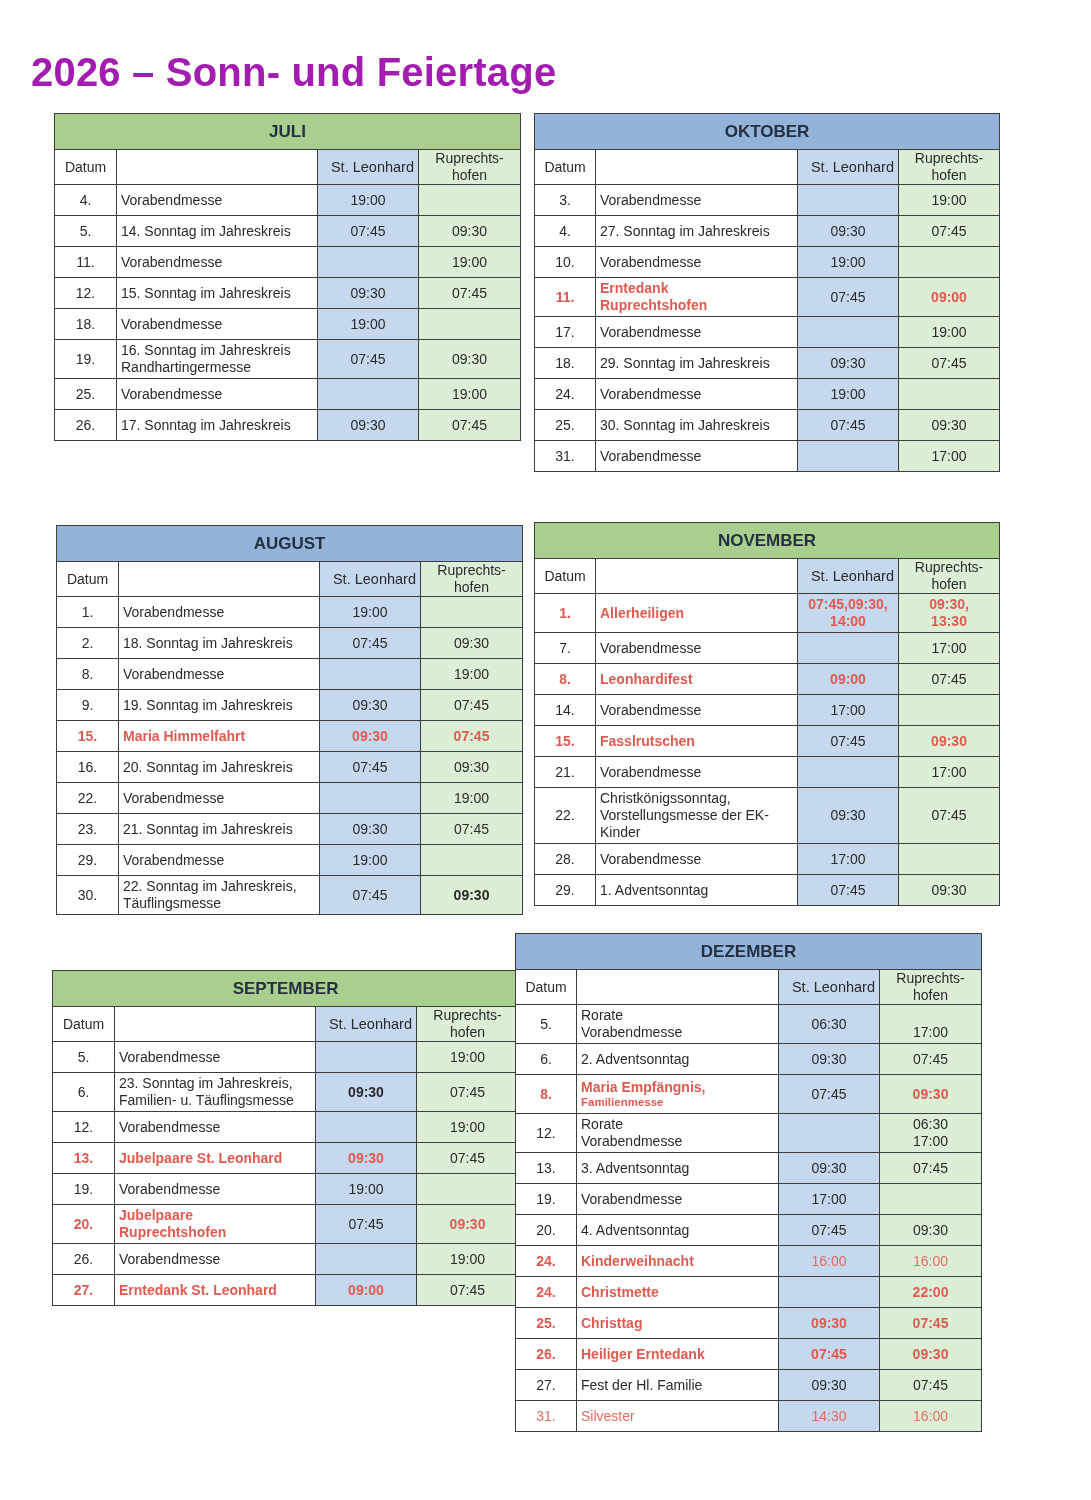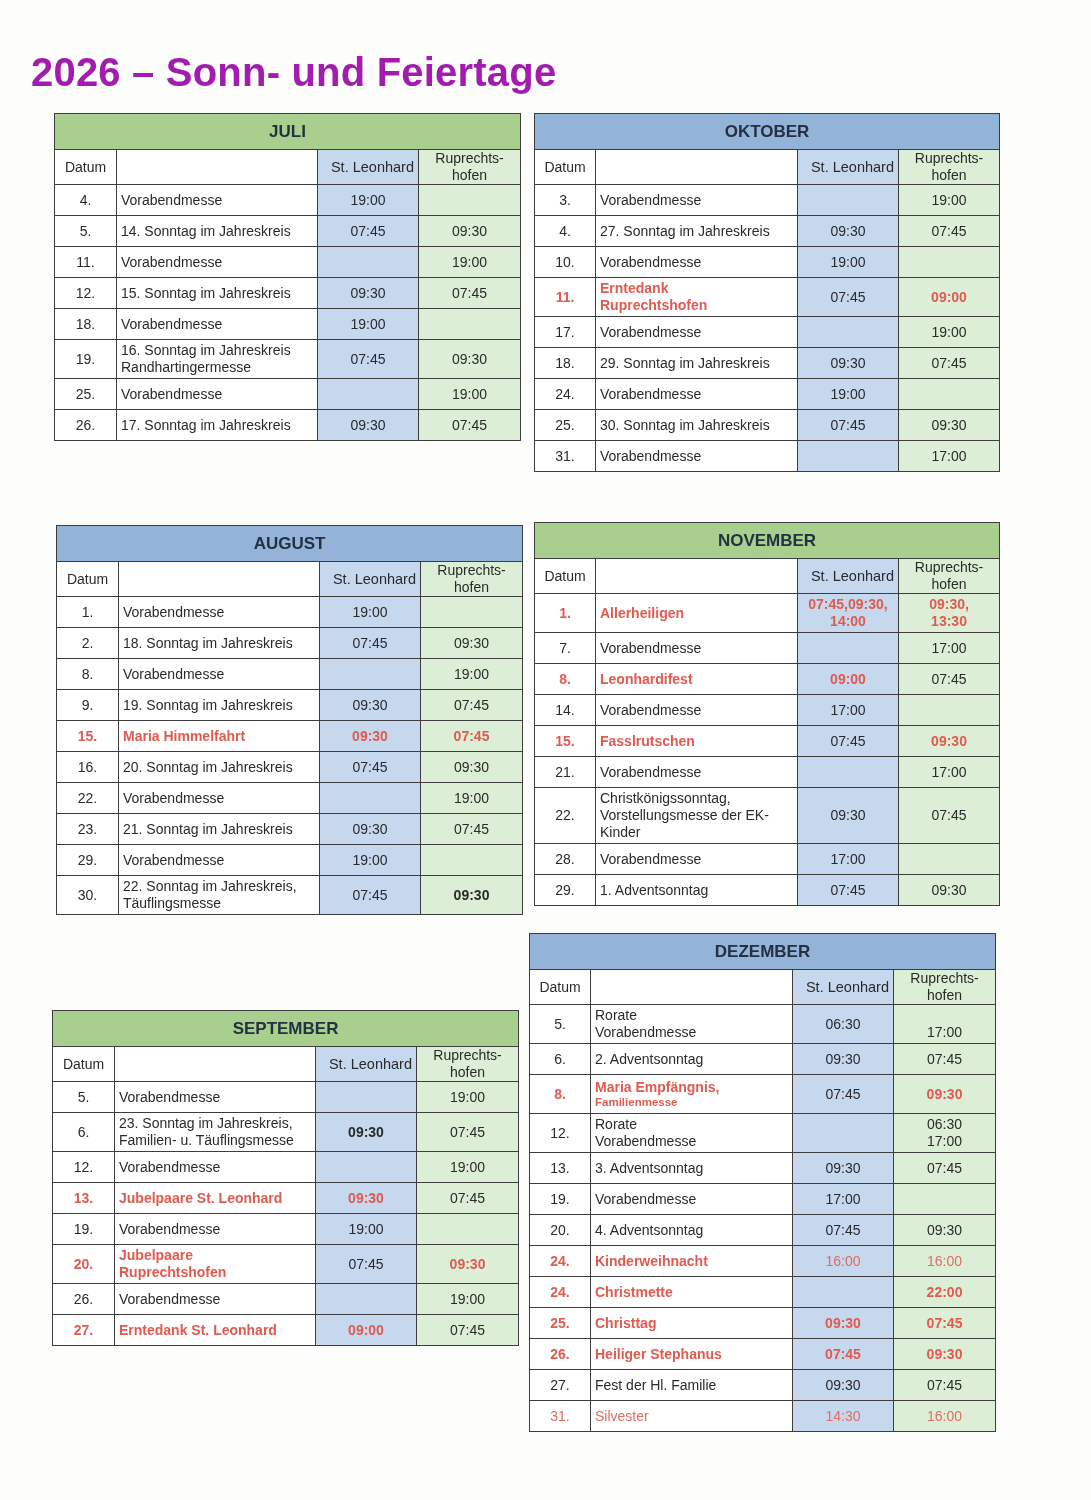--- a/index.html
+++ b/index.html
@@ -372,21 +372,21 @@
       </tr>
       <tr class="row">
         <td class="c-date cell-lines">29.</td>
         <td class="c-event"><span class="cell-lines">1. Adventsonntag</span></td>
         <td class="c-sl cell-lines">07:45</td>
         <td class="c-rh cell-lines">09:30</td>
       </tr>
     </tbody>
 </table>
 
-<table class="month" style="left:52px; top:1010px; width:466px;">
+<table class="month" style="left:52px; top:970px; width:466px;">
   <colgroup>
       <col style="width:62px">
       <col style="width:201px">
       <col style="width:101px">
       <col style="width:102px">
     </colgroup>
   <tbody>
       <tr>
         <th class="month-head hdr-green" colspan="4">SEPTEMBER</th>
       </tr>
@@ -445,21 +445,21 @@
       </tr>
       <tr class="row">
         <td class="c-date cell-lines red">27.</td>
         <td class="c-event red"><span class="cell-lines">Erntedank St. Leonhard</span></td>
         <td class="c-sl cell-lines red">09:00</td>
         <td class="c-rh cell-lines">07:45</td>
       </tr>
     </tbody>
 </table>
 
-<table class="month" style="left:529px; top:933px; width:466px;">
+<table class="month" style="left:515px; top:933px; width:466px;">
   <colgroup>
       <col style="width:61px">
       <col style="width:202px">
       <col style="width:101px">
       <col style="width:102px">
     </colgroup>
   <tbody>
       <tr>
         <th class="month-head hdr-blue" colspan="4">DEZEMBER</th>
       </tr>
@@ -532,21 +532,21 @@
         <td class="c-rh cell-lines red">22:00</td>
       </tr>
       <tr class="row">
         <td class="c-date cell-lines red">25.</td>
         <td class="c-event red"><span class="cell-lines">Christtag</span></td>
         <td class="c-sl cell-lines red">09:30</td>
         <td class="c-rh cell-lines red">07:45</td>
       </tr>
       <tr class="row">
         <td class="c-date cell-lines red">26.</td>
-        <td class="c-event red"><span class="cell-lines">Heiliger Stephanus</span></td>
+        <td class="c-event red"><span class="cell-lines">Heiliger Erntedank</span></td>
         <td class="c-sl cell-lines red">07:45</td>
         <td class="c-rh cell-lines red">09:30</td>
       </tr>
       <tr class="row">
         <td class="c-date cell-lines">27.</td>
         <td class="c-event"><span class="cell-lines">Fest der Hl. Familie</span></td>
         <td class="c-sl cell-lines">09:30</td>
         <td class="c-rh cell-lines">07:45</td>
       </tr>
       <tr class="row">

